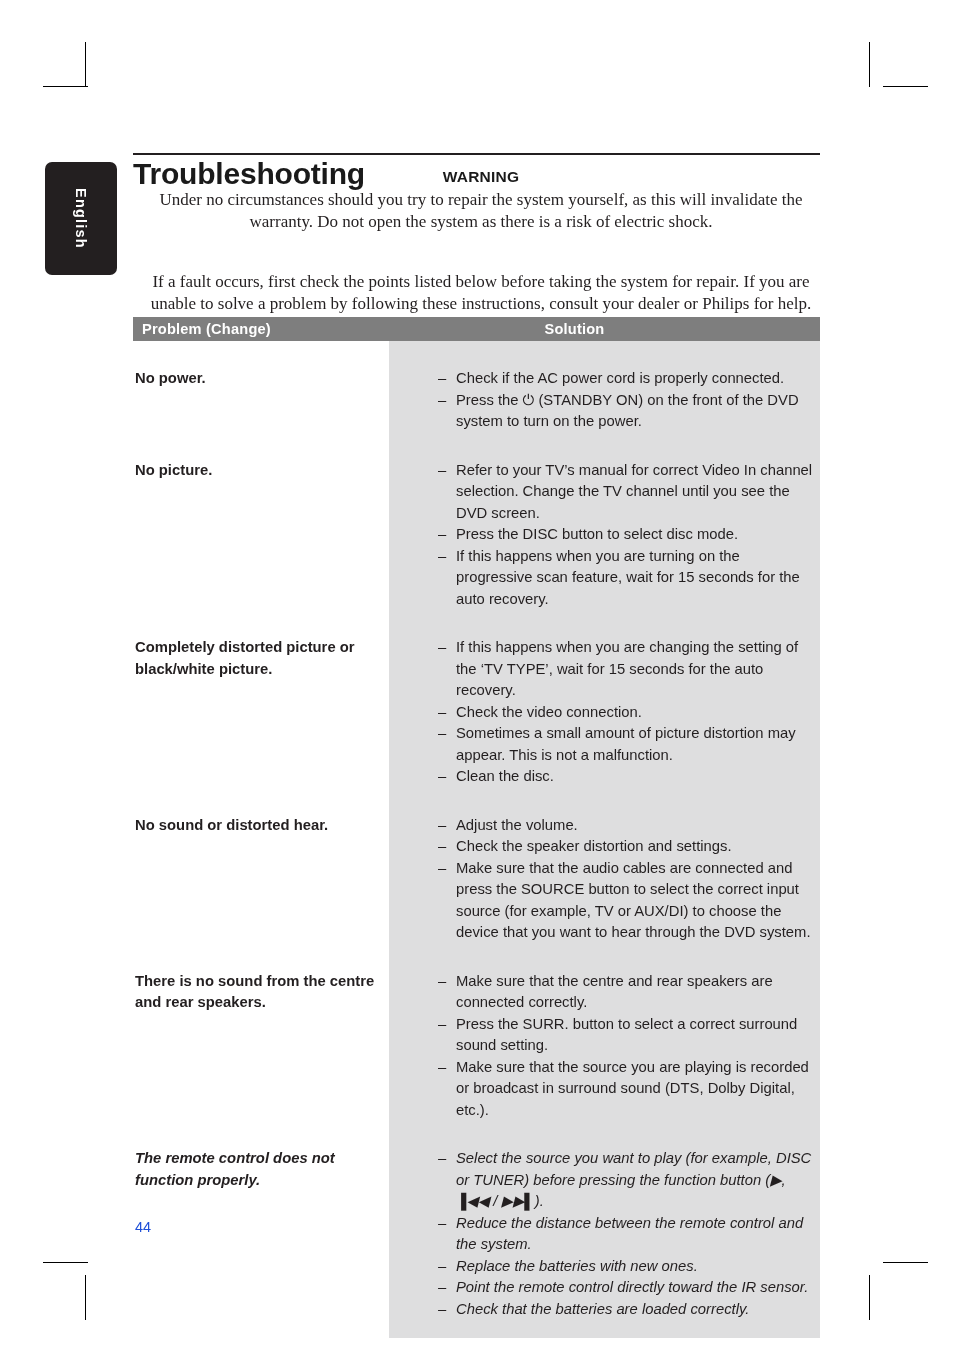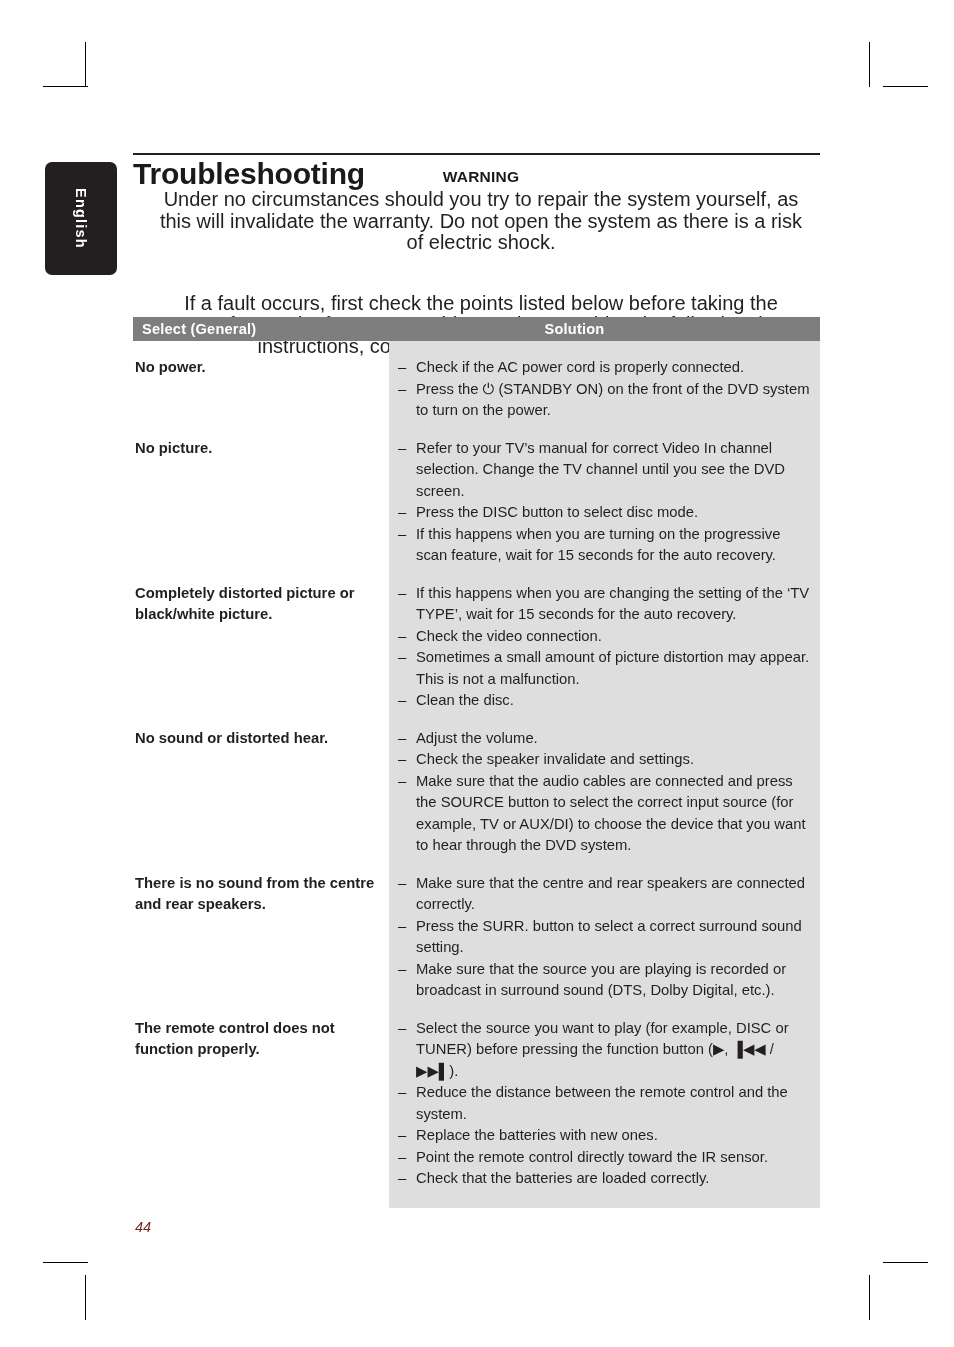--- a/index.html
+++ b/index.html
@@ -82,23 +82,24 @@
     text-align: center;
   }
   .warning-heading {
     font-size: 15.5px;
     font-weight: bold;
     letter-spacing: 0.2px;
     margin: 0 0 3px 0;
   }
   .intro p {
     margin: 0 0 14px 0;
-    font-size: 20px;
+    font-size: 17px;
     line-height: 21.5px;
     color: #231f20;
+    font-family: Liberation Serif, serif;
   }
   .intro p:last-child { margin-bottom: 0; margin-top: 39px; }
 
   
   .table {
     position: absolute;
     left: 133px;
     top: 317px;
     width: 687px;
   }
@@ -124,23 +125,24 @@
     top: 0;
     width: 431px;
     bottom: 0;
     background: #dededf;
   }
 
   .row {
     display: flex;
     position: relative;
     z-index: 2;
-    padding-top: 16px;
-  }
-  .row:last-child { padding-bottom: 18px; }
+    padding-top: 27px;
+    gap: 40px;
+  }
+  .row:last-child { padding-bottom: 18px; font-style: italic; }
 
   .cell-problem {
     width: 256px;
     box-sizing: border-box;
     padding: 0 14px 0 2px;
     font-size: 14.8px;
     font-weight: bold;
     line-height: 21.5px;
     color: #231f20;
   }
@@ -160,22 +162,21 @@
     flex: 0 0 18px;
     color: #231f20;
   }
   .sol-text { flex: 1; }
 
   .page-number {
     position: absolute;
     left: 135px;
     top: 1219px;
     font-size: 14.5px;
-    color: #7f1d1d;
-    font-style: italic;
+    color: #1d4ed8;
   }
 </style>
 </head>
 <body>
 
 <div class="cropmark cm-tl-v"></div>
 <div class="cropmark cm-tl-h"></div>
 <div class="cropmark cm-tr-v"></div>
 <div class="cropmark cm-tr-h"></div>
 <div class="cropmark cm-bl-v"></div>
@@ -191,21 +192,21 @@
 <div class="title-rule"></div>
 
 <div class="intro">
   <div class="warning-heading">WARNING</div>
   <p>Under no circumstances should you try to repair the system yourself, as this will invalidate the warranty. Do not open the system as there is a risk of electric shock.</p>
   <p>If a fault occurs, first check the points listed below before taking the system for repair. If you are unable to solve a problem by following these instructions, consult your dealer or Philips for help.</p>
 </div>
 
 <div class="table">
   <div class="table-head">
-    <div class="th th-problem">Select (General)</div>
+    <div class="th th-problem">Problem (Change)</div>
     <div class="th th-solution">Solution</div>
   </div>
   <div class="table-body">
     <div class="gray-band"></div>
     <div id="rows-host">
         <div class="row">
           <div class="cell-problem">No power.</div>
           <div class="cell-solution">
             <div class="sol-item">
               <span class="sol-dash">–</span>
@@ -257,21 +258,21 @@
         </div>
         <div class="row">
           <div class="cell-problem">No sound or distorted hear.</div>
           <div class="cell-solution">
             <div class="sol-item">
               <span class="sol-dash">–</span>
               <span class="sol-text">Adjust the volume.</span>
             </div>
             <div class="sol-item">
               <span class="sol-dash">–</span>
-              <span class="sol-text">Check the speaker invalidate and settings.</span>
+              <span class="sol-text">Check the speaker distortion and settings.</span>
             </div>
             <div class="sol-item">
               <span class="sol-dash">–</span>
               <span class="sol-text">Make sure that the audio cables are connected and press the SOURCE button to select the correct input source (for example, TV or AUX/DI) to choose the device that you want to hear through the DVD system.</span>
             </div>
           </div>
         </div>
         <div class="row">
           <div class="cell-problem">There is no sound from the centre and rear speakers.</div>
           <div class="cell-solution">

